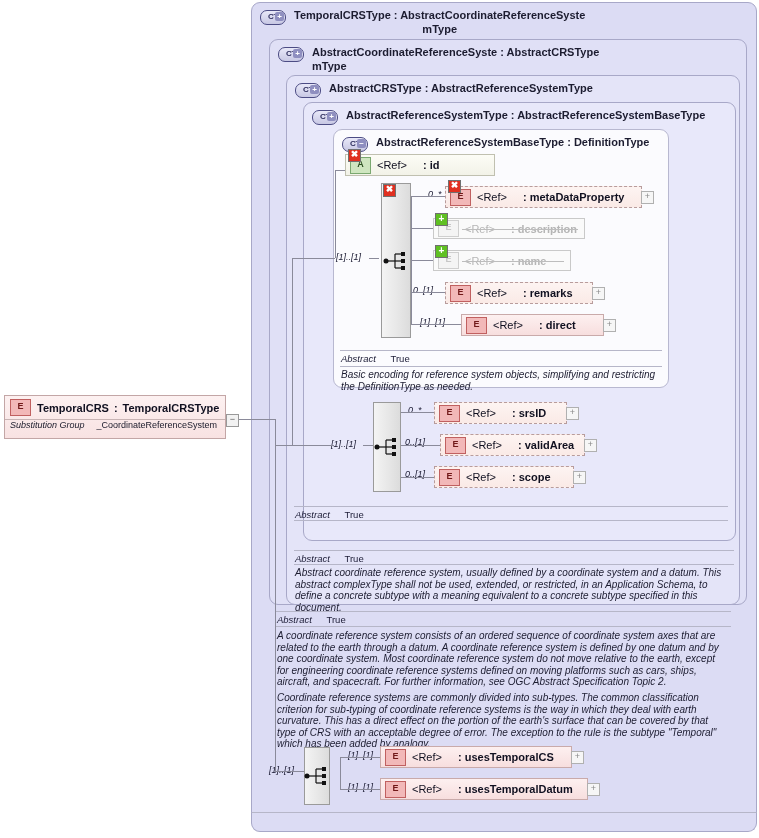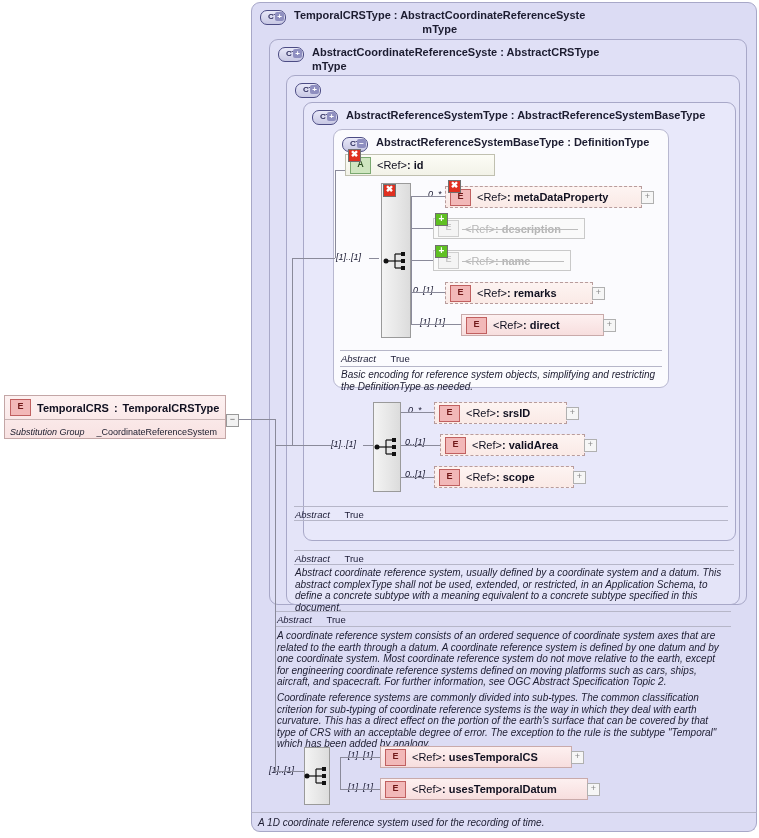--- a/index.html
+++ b/index.html
@@ -97,21 +97,21 @@
     background: #f2b8b8;
     font-size: 9px;
     font-weight: bold;
     color: #701818;
     line-height: 13px;
     text-align: center;
     margin-right: 6px;
     position: relative;
   }
   .node .lbl-ref { font-weight: normal; }
-  .node .lbl-name { font-weight: bold; }
+  .node .lbl-name { font-weight: bold; margin-left: 16px; }
 
   
   .node.elem-req {
     background: linear-gradient(#fdf0f0, #f7dede);
     border: 1px solid #c9aaaa;
   }
   
   .node.elem-opt {
     background: linear-gradient(#fdf4f2, #faeae6);
     border: 1px dashed #b89c9c;
@@ -235,21 +235,21 @@
   }
   .rootbox .rb-top {
     display: flex;
     align-items: center;
     height: 23px;
     padding-left: 5px;
   }
   .rootbox .rb-sep { height: 1px; background: #c8b4b4; }
   .rootbox .rb-bot {
     display: flex;
-    align-items: flex-end;
+    align-items: flex-start;
     height: 17px;
     padding-left: 5px;
     font-size: 9px;
   }
   .rb-sg-key { font-style: italic; color: #202030; }
   .rb-sg-val { color: #202030; margin-left: 12px; font-size: 9px; }
   .rb-title { font-size: 11px; font-weight: bold; color: #101020; margin-left: 6px; }
 
   
   .bottombar {
@@ -289,20 +289,21 @@
     <div class="ct-header">
       <span class="ct-badge">CT<i>+</i></span>
       <span class="ct-title">AbstractCoordinateReferenceSyste : AbstractCRSType
 mType</span>
     </div>
   </div>
 
   <div class="ct-box lvl3" style="left:286px; top:75px; width:454px; height:530px;">
     <div class="ct-header">
       <span class="ct-badge">CT<i>+</i></span>
+      <span class="ct-title">AbstractCRSType : AbstractReferenceSystemType</span>
     </div>
   </div>
 
   <div class="ct-box lvl4" style="left:303px; top:102px; width:433px; height:439px;">
     <div class="ct-header">
       <span class="ct-badge">CT<i>+</i></span>
       <span class="ct-title">AbstractReferenceSystemType : AbstractReferenceSystemBaseType</span>
     </div>
   </div>
 
@@ -520,15 +521,14 @@
 
   <div class="card" style="left:348px; top:782px;">[1]..[1]</div>
   <div class="node elem-req" style="left:380px; top:778px; width:208px;">
     <span class="ico">E</span>
     <span class="lbl-ref">&lt;Ref&gt;</span>
     <span class="lbl-name"><span>:</span>&nbsp;<span>usesTemporalDatum</span></span>
   </div>
   <div class="expander" style="left:587px; top:783px;">+</div>
 
   <div class="bottombar" style="left:251px; top:812px; width:506px; height:20px;"></div>
-  <div class="doc-text" style="left:258px; top:817px; width:480px;">A 1D coordinate reference system used for the recording of time.</div>
 
 </div>
 
 </body></html>

